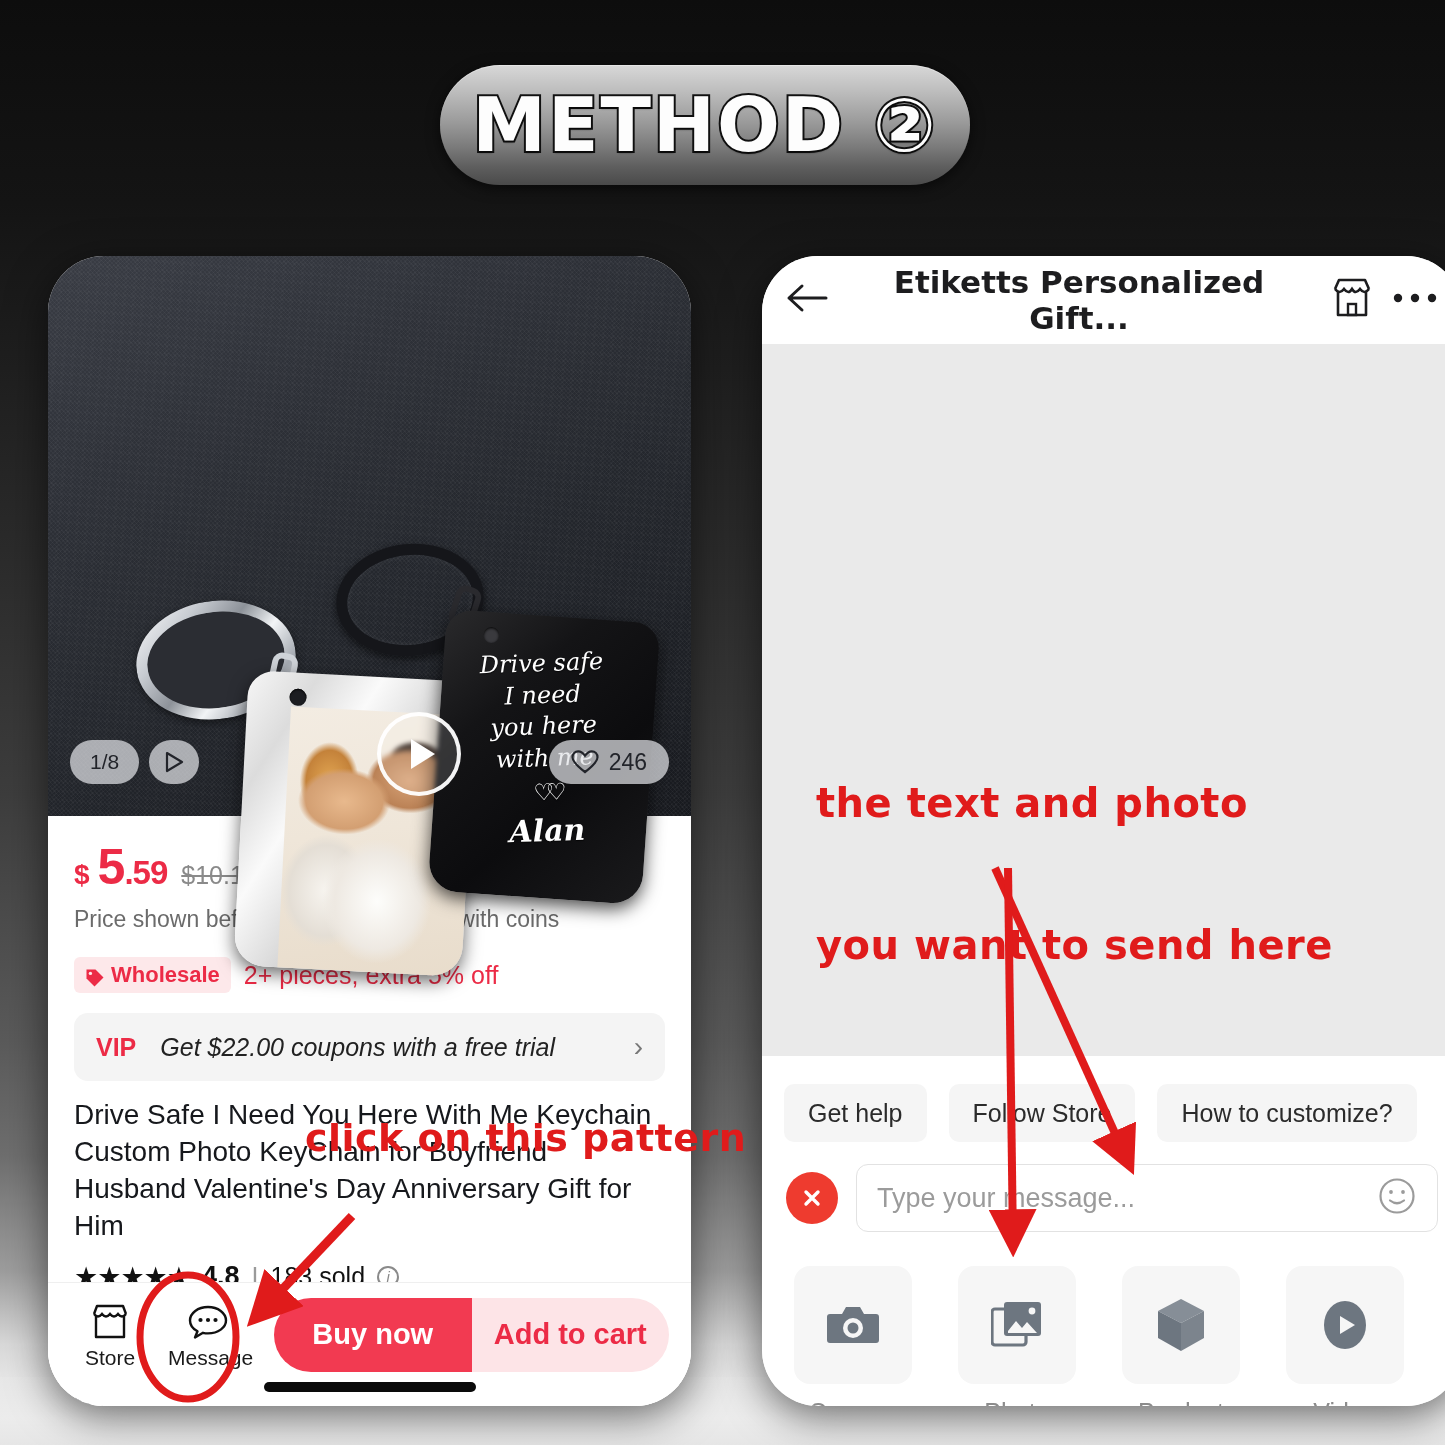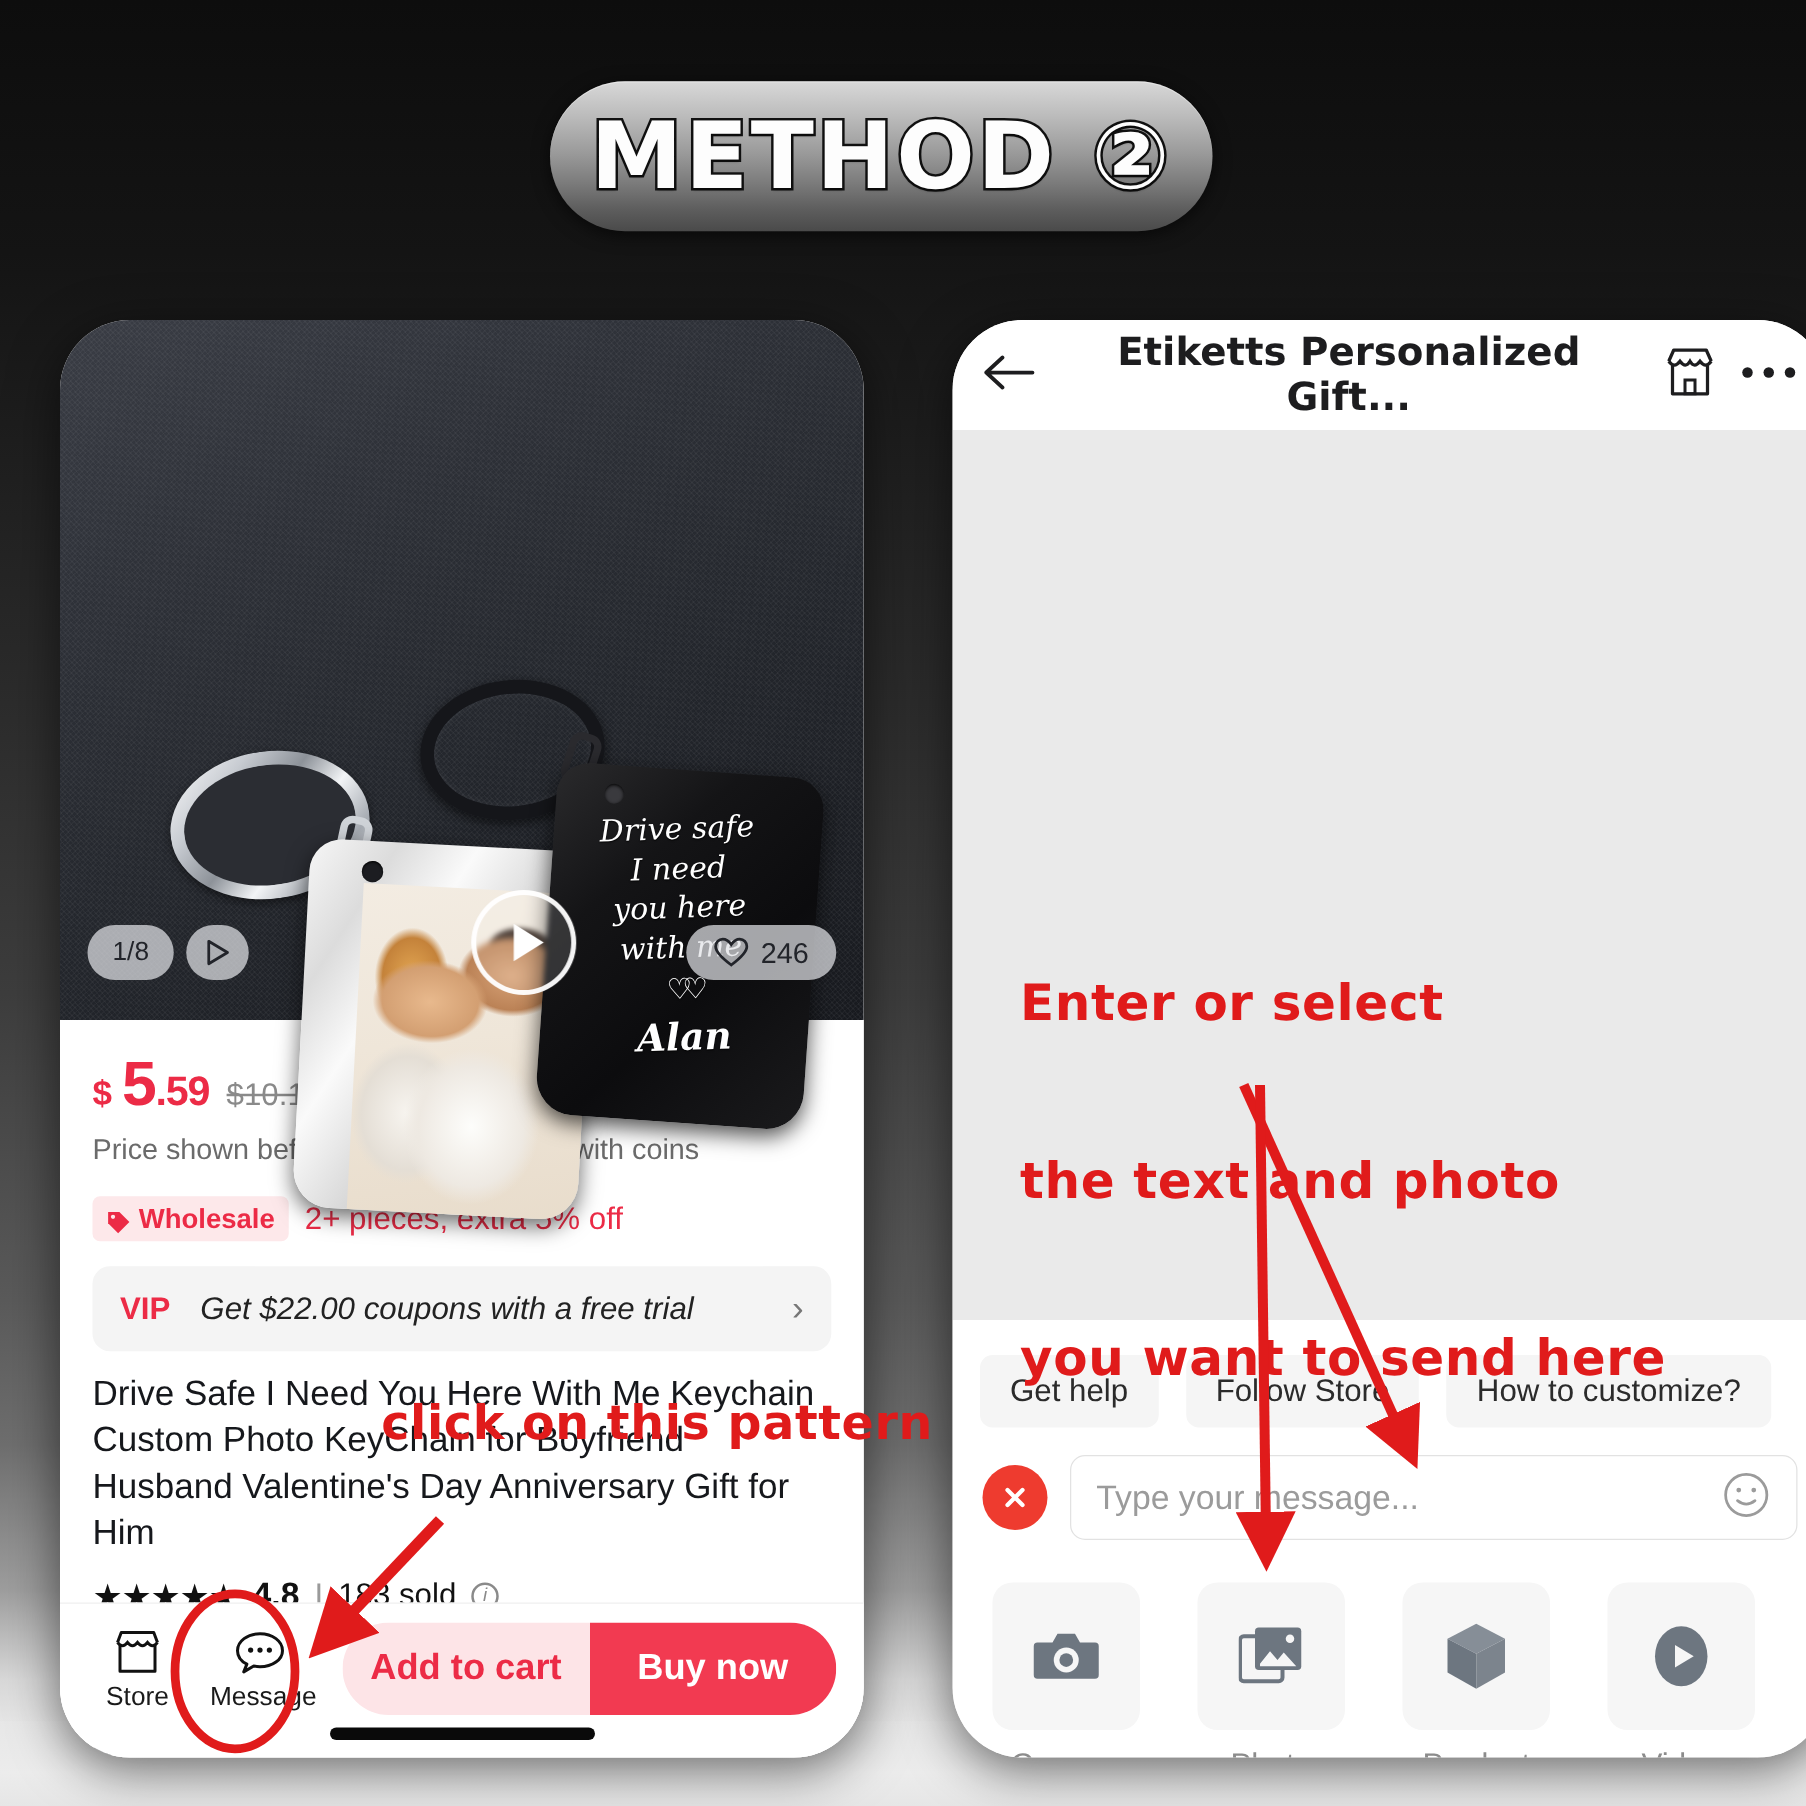--- a/index.html
+++ b/index.html
@@ -427,22 +427,22 @@
           <path d="M21 4 C11 4 3 10 3 17.5 C3 22 6 26 10.5 28.3 L8 34.5 L16 29.8 C17.6 30.2 19.3 30.4 21 30.4 C31 30.4 39 24.6 39 17.5 C39 10 31 4 21 4 Z" fill="none" stroke="#111" stroke-width="2.4" stroke-linejoin="round"></path>
           <circle cx="13.5" cy="17" r="2.1" fill="#111"></circle>
           <circle cx="21" cy="17" r="2.1" fill="#111"></circle>
           <circle cx="28.5" cy="17" r="2.1" fill="#111"></circle>
         </svg>
       </div>
       <div class="cap">Message</div>
     </div>
 
     <div id="cart-buy">
+      <div id="btn-buy-now">Buy now</div>
       <div id="btn-add-cart">Add to cart</div>
-      <div id="btn-buy-now">Buy now</div>
     </div>
   </div>
   <div id="home-indicator"></div>
 </div>
 
 <div id="phone-right" class="phone">
 
   <div id="chat-header">
     <span>
       <svg width="42" height="32" viewBox="0 0 42 32">
@@ -537,21 +537,20 @@
             <path d="M22 18 L37 27 L22 36 Z" fill="#f6f6f6"></path>
           </svg>
         </div>
         <div class="cap">Video</div>
       </div>
     </div>
   </div>
 </div>
 
 <div class="anno-text" id="anno-right">
-  <div>Enter or select</div>
   <div>the text and photo</div>
   <div>you want to send here</div>
 </div>
 <div class="anno-text" id="anno-left">click on this pattern</div>
 
 <svg id="anno-svg" width="1445" height="1445" viewBox="0 0 1445 1445">
   <defs>
     <marker id="ah" markerWidth="6" markerHeight="6" refX="4.2" refY="3" orient="auto">
       <path d="M0,0 L6,3 L0,6 z" fill="#e01b1b"></path>
     </marker>

